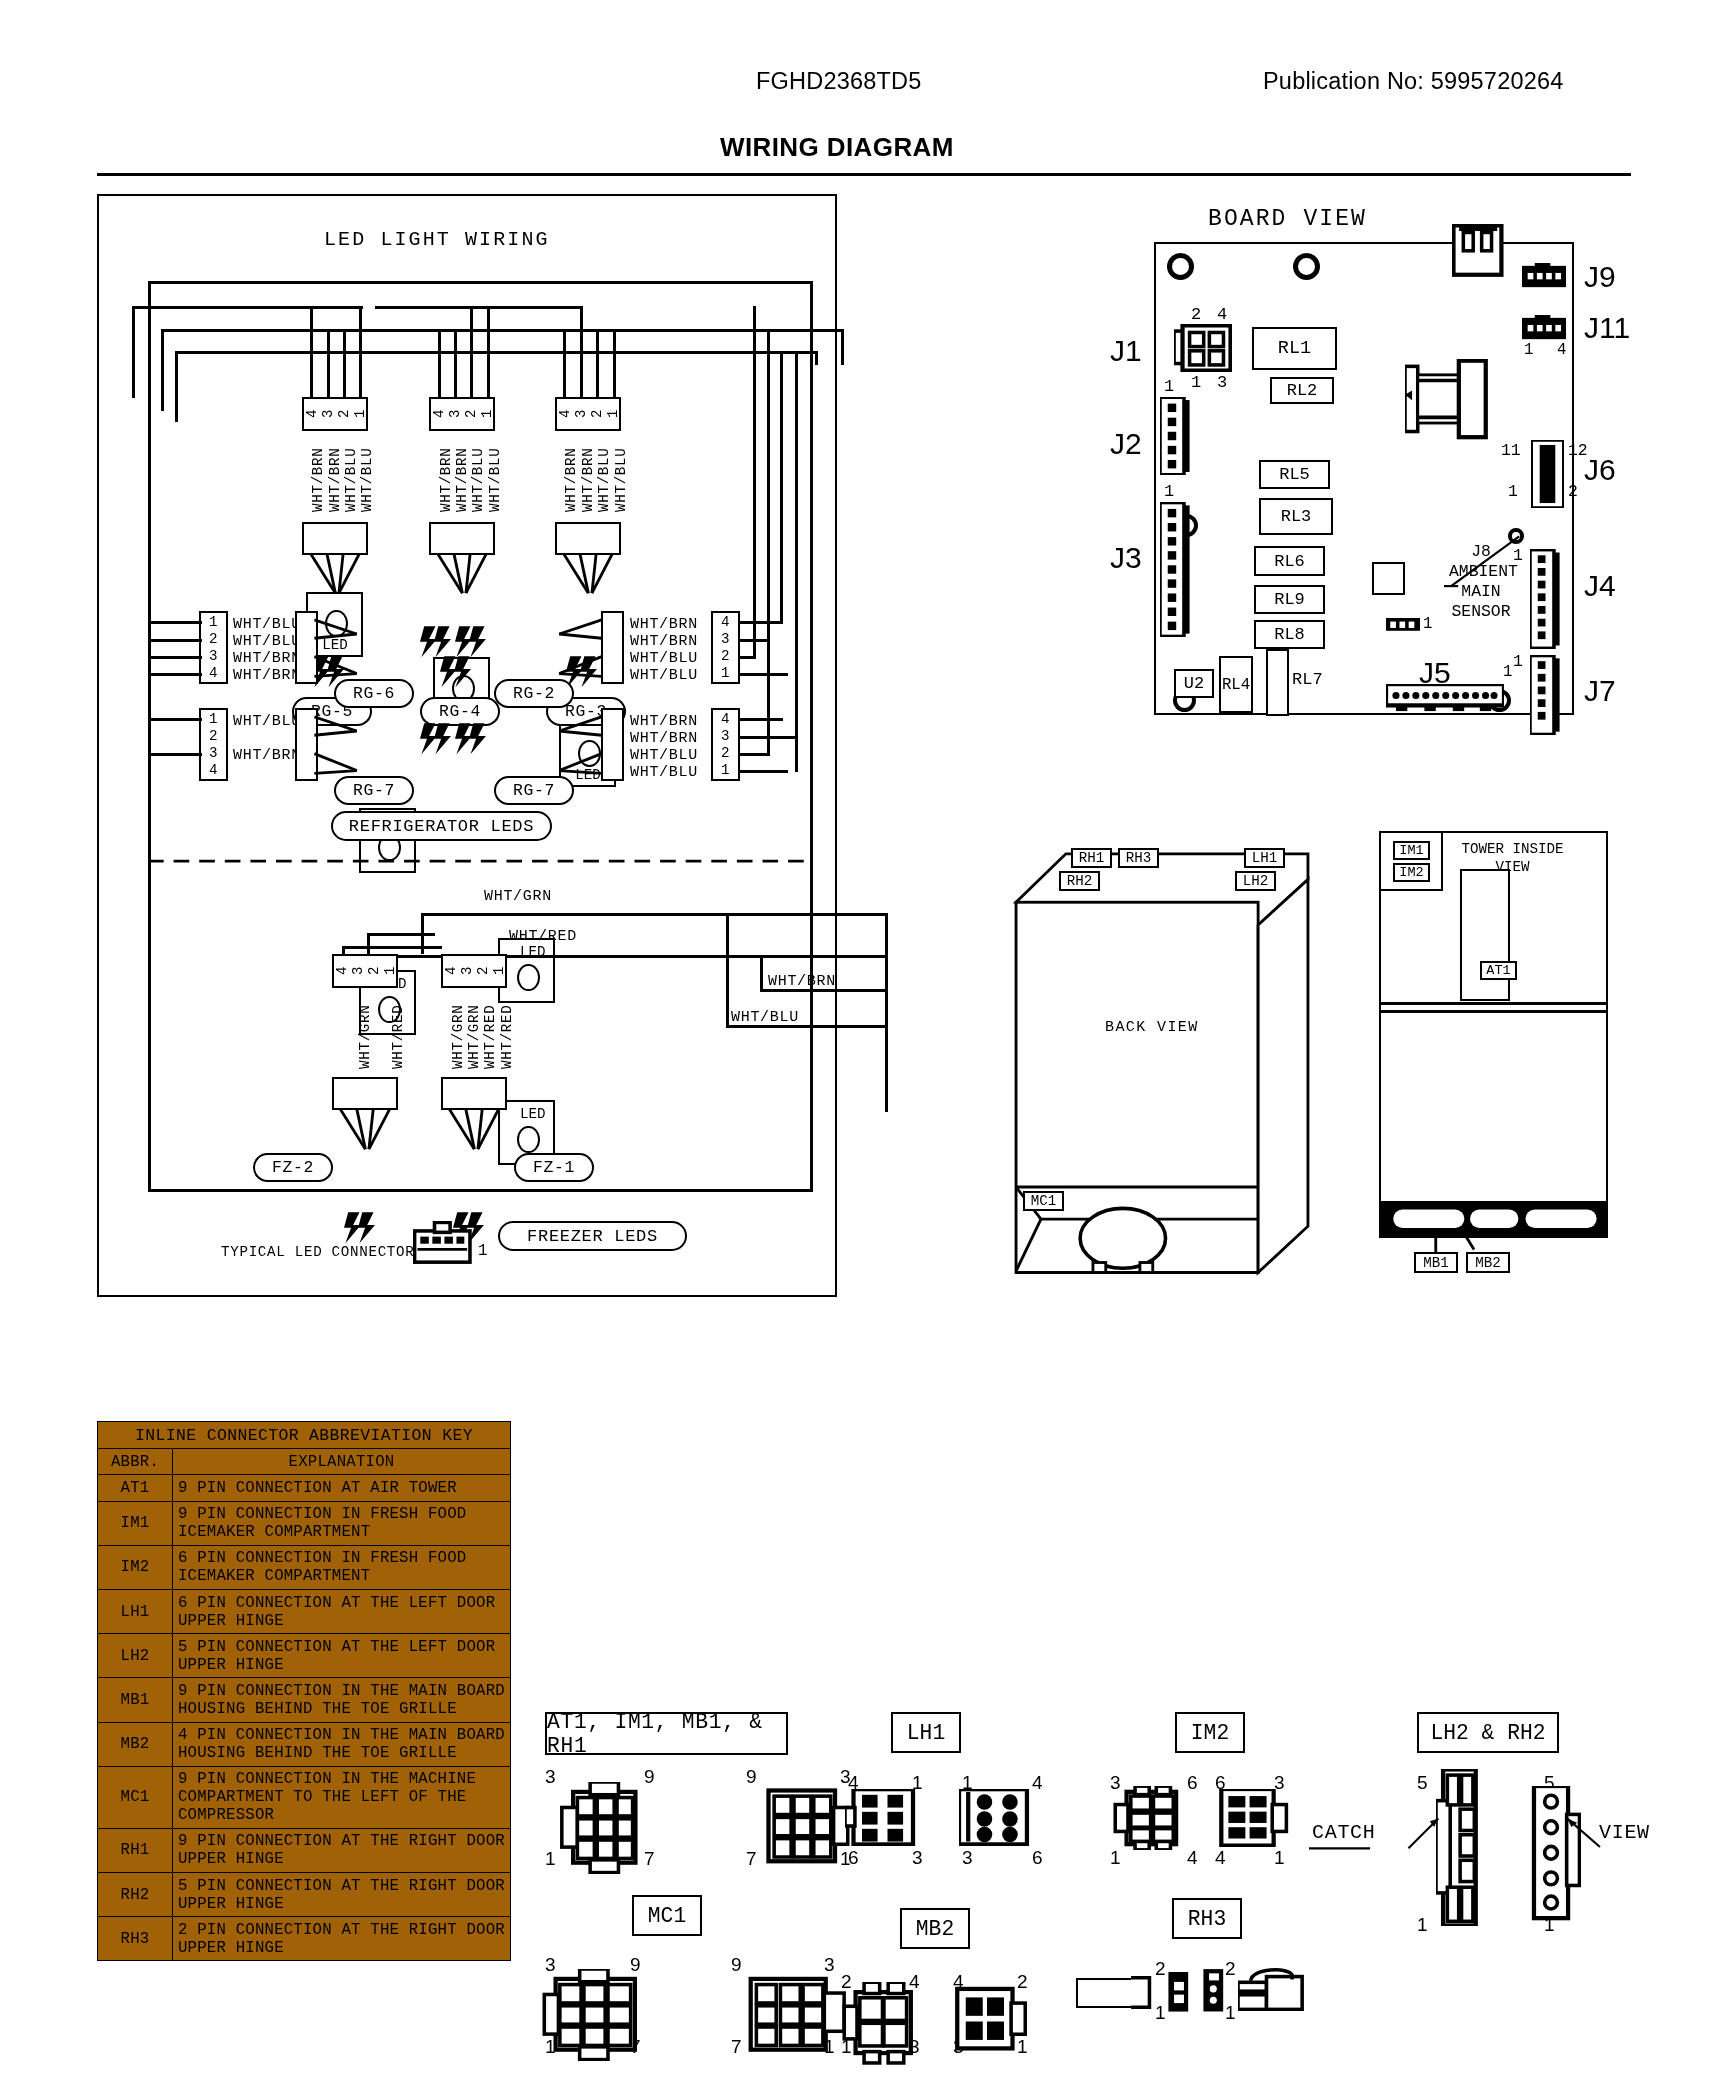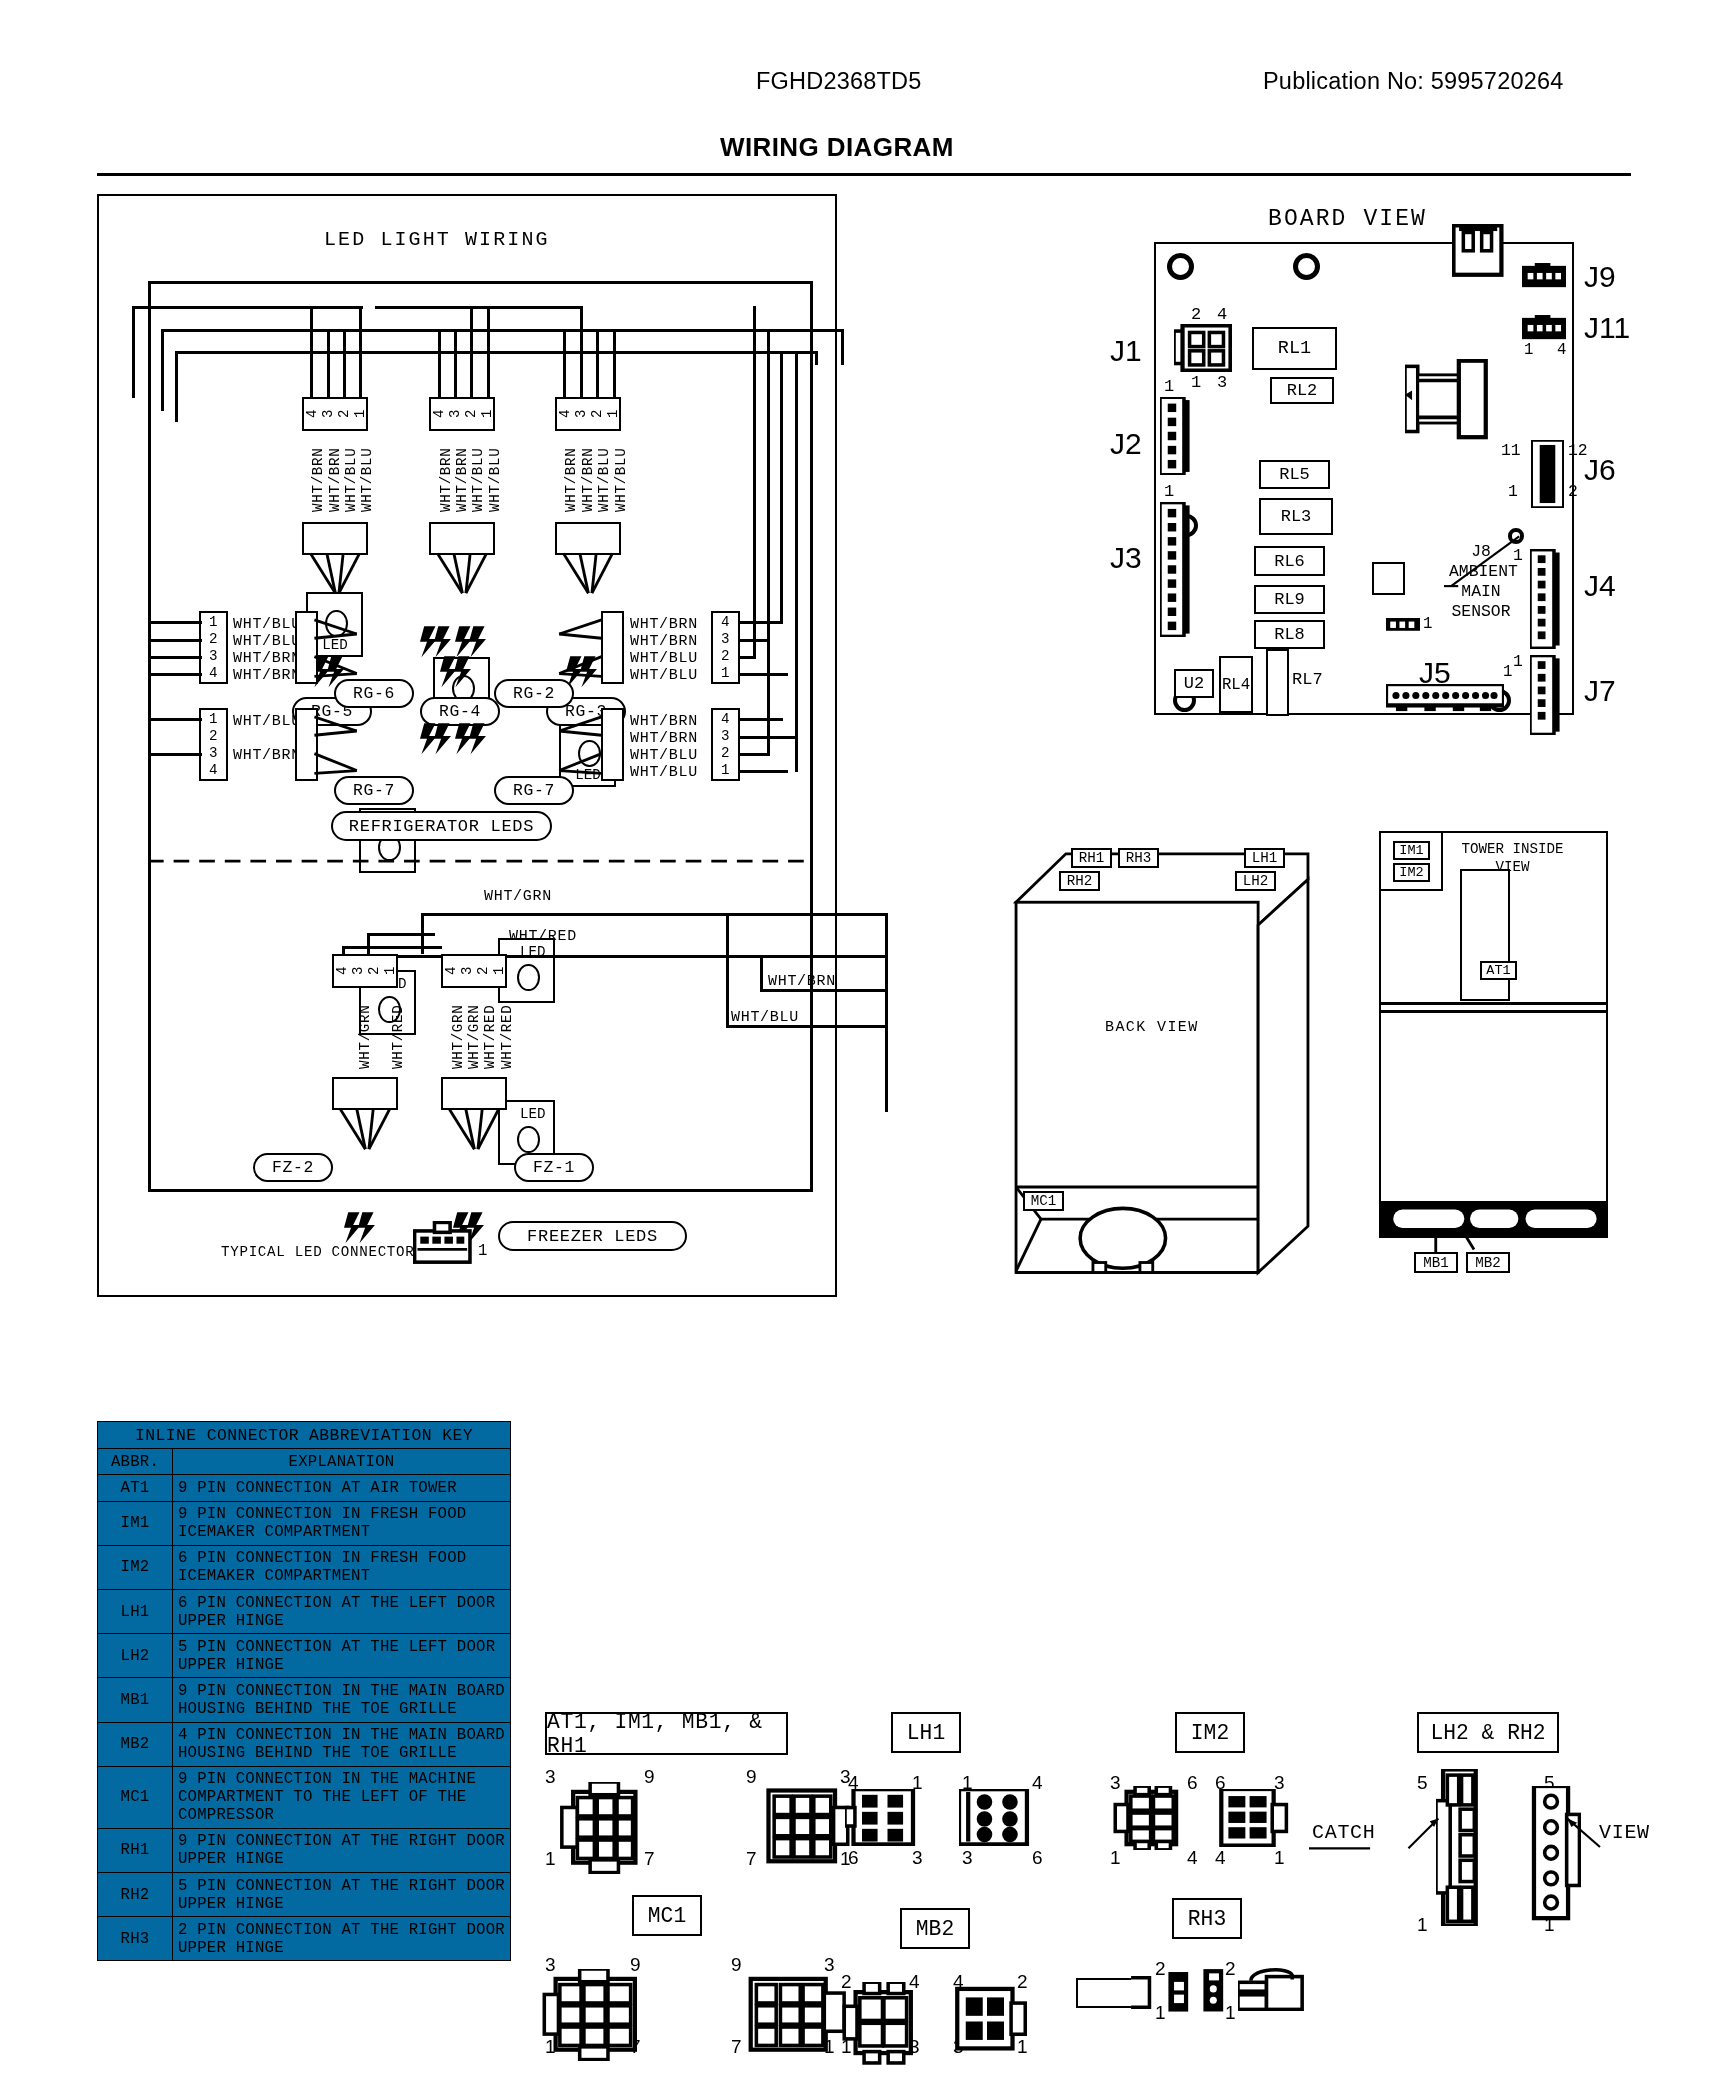--- a/index.html
+++ b/index.html
@@ -50,21 +50,21 @@
   .ledmod .ring{position:absolute;border:2.8px solid #000;border-radius:50%;}
 
   
   .fan{border:2.8px solid #000;background:#fff;box-sizing:border-box;}
 
   
   #led-panel{left:97px;top:194px;width:740px;height:1103px;
              border:2.1px solid #000;box-sizing:border-box;}
 
   
-  #keytable{left:97px;top:1421px;border-collapse:collapse;background:#0369a1;}
+  #keytable{left:97px;top:1421px;border-collapse:collapse;background:#a16207;}
   #keytable td,#keytable th{border:1.4px solid #000;font-family:"Liberation Mono", monospace;
        font-size:15.7px;padding:3.6px 5px;vertical-align:middle;letter-spacing:0.2px;}
   #keytable .abbr{text-align:center;width:64px;}
   #keytable .title{text-align:center;font-weight:normal;font-size:16.4px;letter-spacing:0.4px;}
   #keytable .hdr{text-align:center;}
   .num{position:absolute;font-family:"Liberation Sans", sans-serif;font-size:19px;}
 </style>
 </head>
 <body>
 
@@ -439,21 +439,21 @@
   <g fill="#000">
       <rect x="10" y="22" width="12" height="10"></rect>
       <rect x="27" y="22" width="12" height="10"></rect>
   <rect x="44" y="22" width="12" height="10"></rect>
       <rect x="61" y="22" width="11" height="10"></rect>
     </g>
   <line x1="6" y1="40" x2="76" y2="40" stroke="#000" stroke-width="4"></line>
 </svg>
 <div class="abs mono" style="left:478px;top:1242px;font-size:15.7px;">1</div>
 
-<div class="abs mono" style="left:1268px;top:206px;font-size:23px;letter-spacing:2.1px;">BOARD VIEW</div>
+<div class="abs mono" style="left:1208px;top:206px;font-size:23px;letter-spacing:2.1px;">BOARD VIEW</div>
 
 <div class="abs box" style="left:1154px;top:242px;width:420px;height:473px;"></div>
 
 <div class="abs" style="left:1167px;top:253px;width:27px;height:27px;border:5px solid #000;border-radius:50%;box-sizing:border-box;"></div>
 <div class="abs" style="left:1293px;top:253px;width:27px;height:27px;border:5px solid #000;border-radius:50%;box-sizing:border-box;"></div>
 <div class="abs" style="left:1175px;top:514px;width:23px;height:23px;border:4.3px solid #000;border-radius:50%;box-sizing:border-box;"></div>
 <div class="abs" style="left:1277px;top:505px;width:24px;height:24px;border:5px solid #000;border-radius:50%;box-sizing:border-box;"></div>
 <div class="abs" style="left:1173px;top:689px;width:23px;height:23px;border:4.3px solid #000;border-radius:50%;box-sizing:border-box;"></div>
 <div class="abs" style="left:1488px;top:689px;width:23px;height:23px;border:4.3px solid #000;border-radius:50%;box-sizing:border-box;"></div>
 

